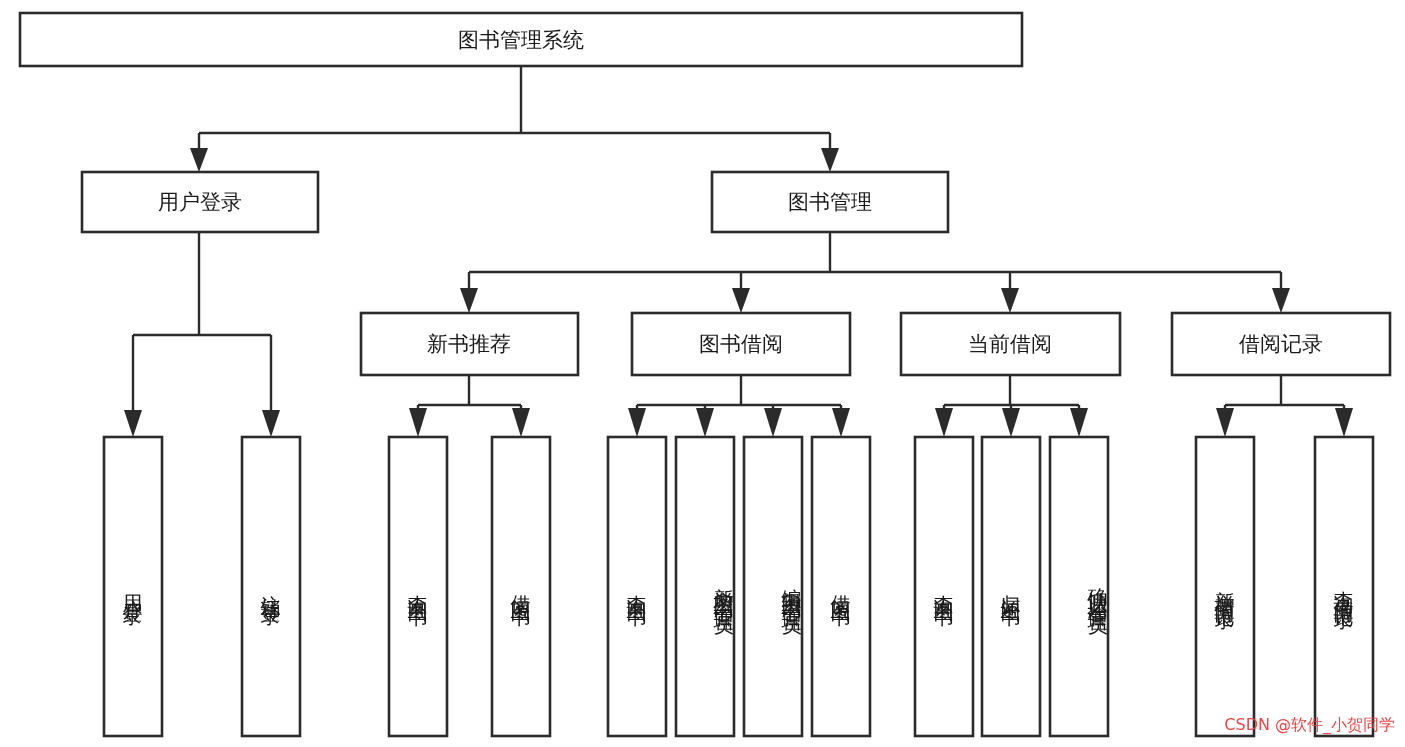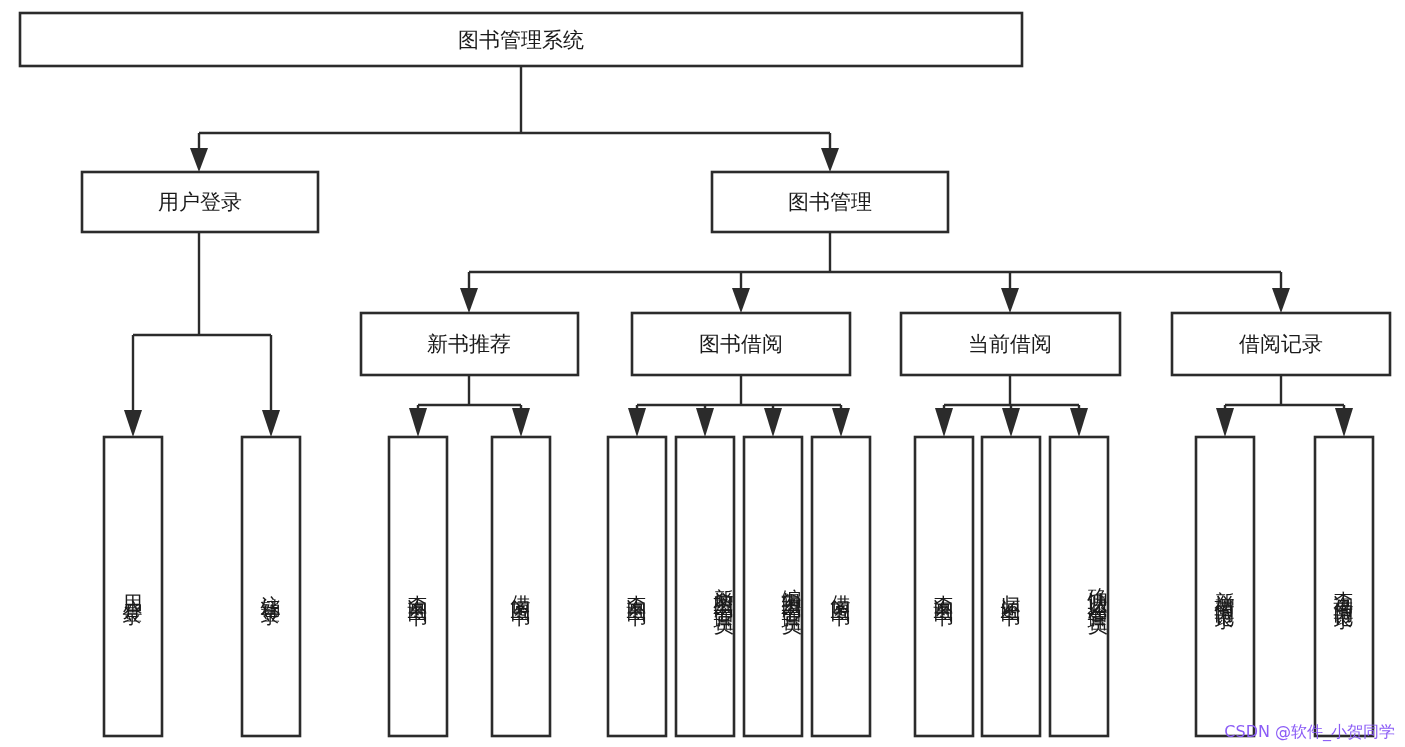--- a/index.html
+++ b/index.html
@@ -59,24 +59,24 @@
     line-height: 1;
     white-space: nowrap;
     display: flex;
     align-items: center;
     justify-content: center;
     pointer-events: none;
   }
   .watermark {
     position: absolute;
     right: 10px;
-    bottom: 4px;
+    bottom: 11px;
     font-family: "DejaVu Sans", "Liberation Sans", sans-serif;
     font-size: 16px;
-    color: #8b5cf6;
+    color: #ef4444;
     white-space: nowrap;
   }
 </style>
 </head>
 <body>
 
 <div id="diagram-root">
 
   <svg class="flow" viewBox="0 0 1405 747">
 

